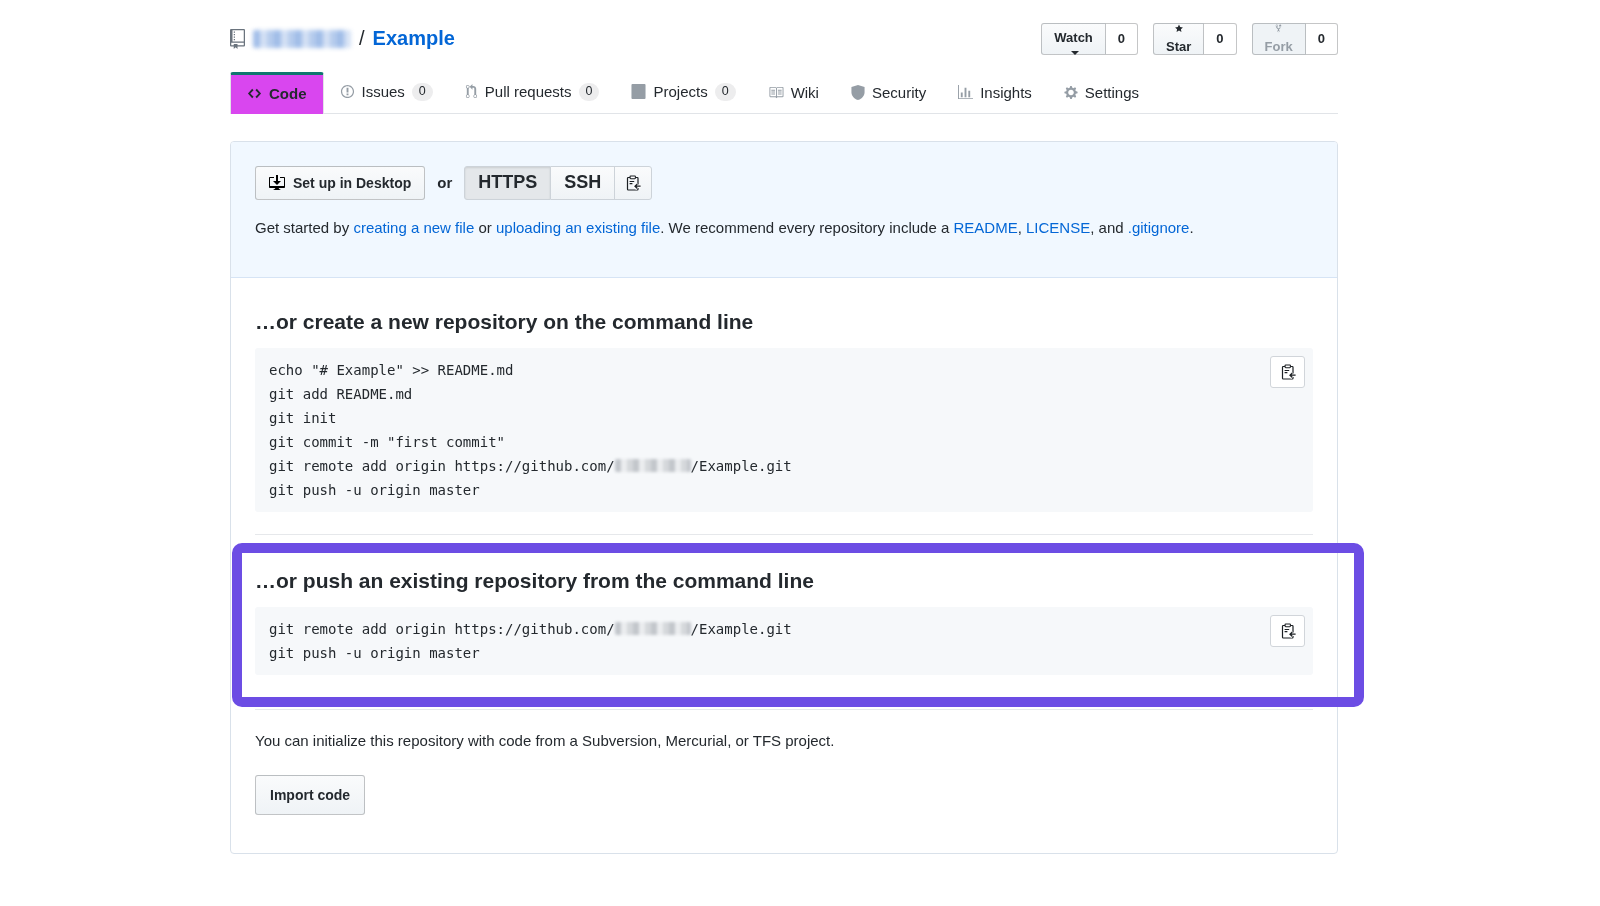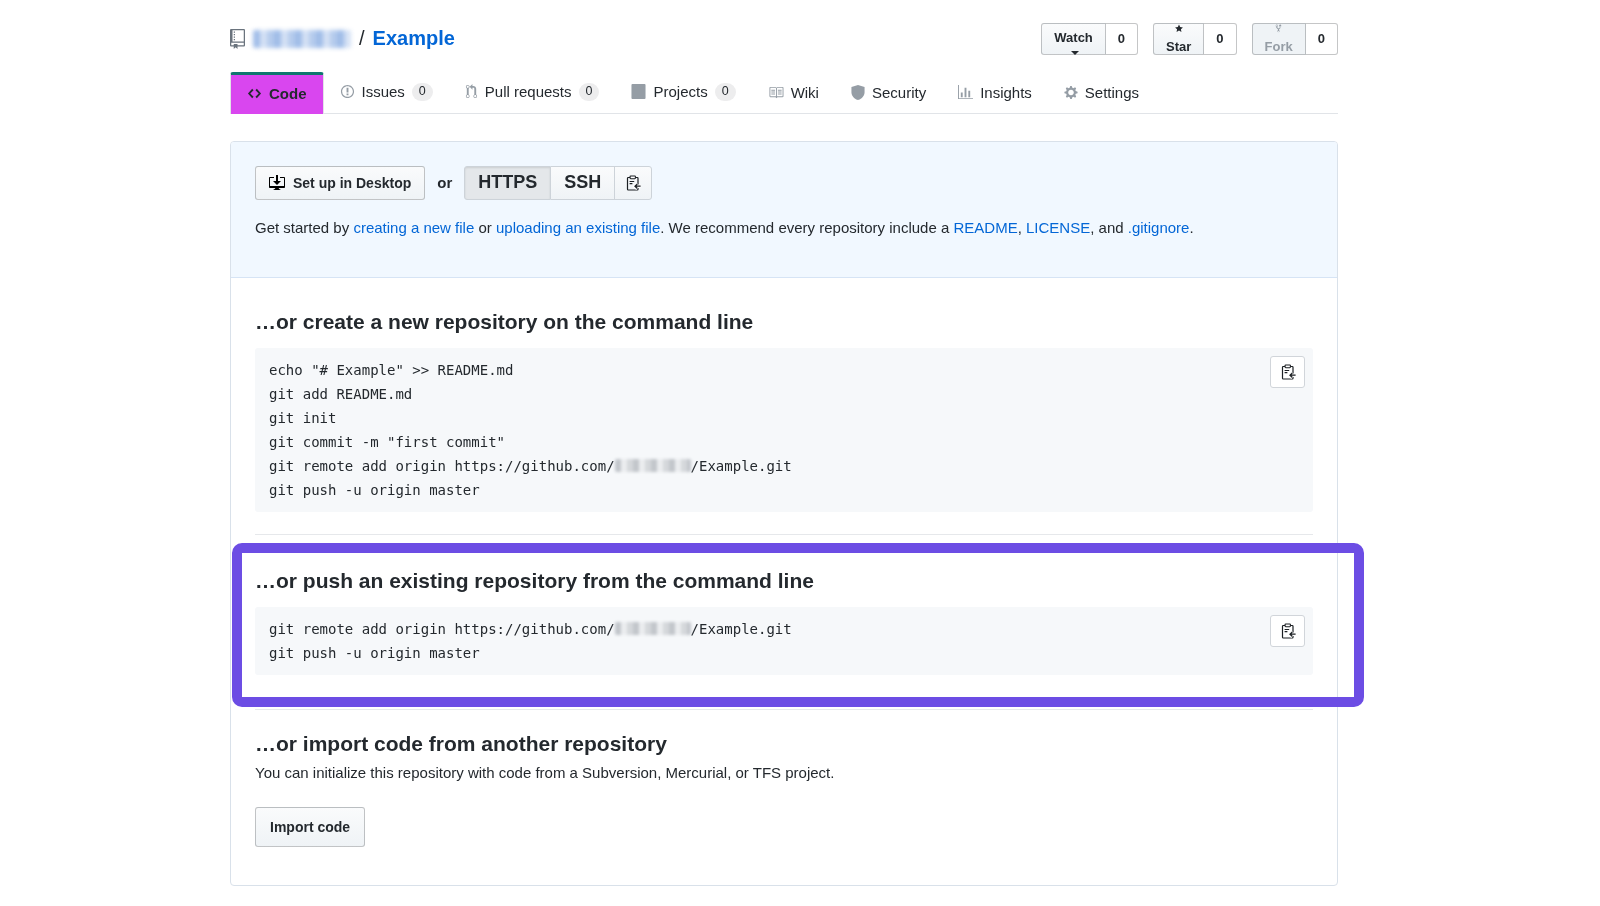--- a/index.html
+++ b/index.html
@@ -304,19 +304,18 @@
               <path d="M15.6 11.2H9.4m3-2.6l-2.7 2.6 2.7 2.6" fill="none" stroke="#fff" stroke-width="3.4"></path>
               <path d="M15.6 11.2H9.9m2.5-2.3l-2.4 2.3 2.4 2.3" fill="none" stroke="#1b1f23" stroke-width="1.3"></path>
             </svg>
         </button>
       </div>
     </section>
 
     <hr class="divider2">
 
     <section class="import-section">
-      <h2 class="sec-title" style="margin-bottom:0">…or import code from another repository</h2>
       <p class="import-desc">You can initialize this repository with code from a Subversion, Mercurial, or TFS project.</p>
       <button class="btn btn-import">Import code</button>
     </section>
 
   </main>
 </div>
 
 </body></html>

